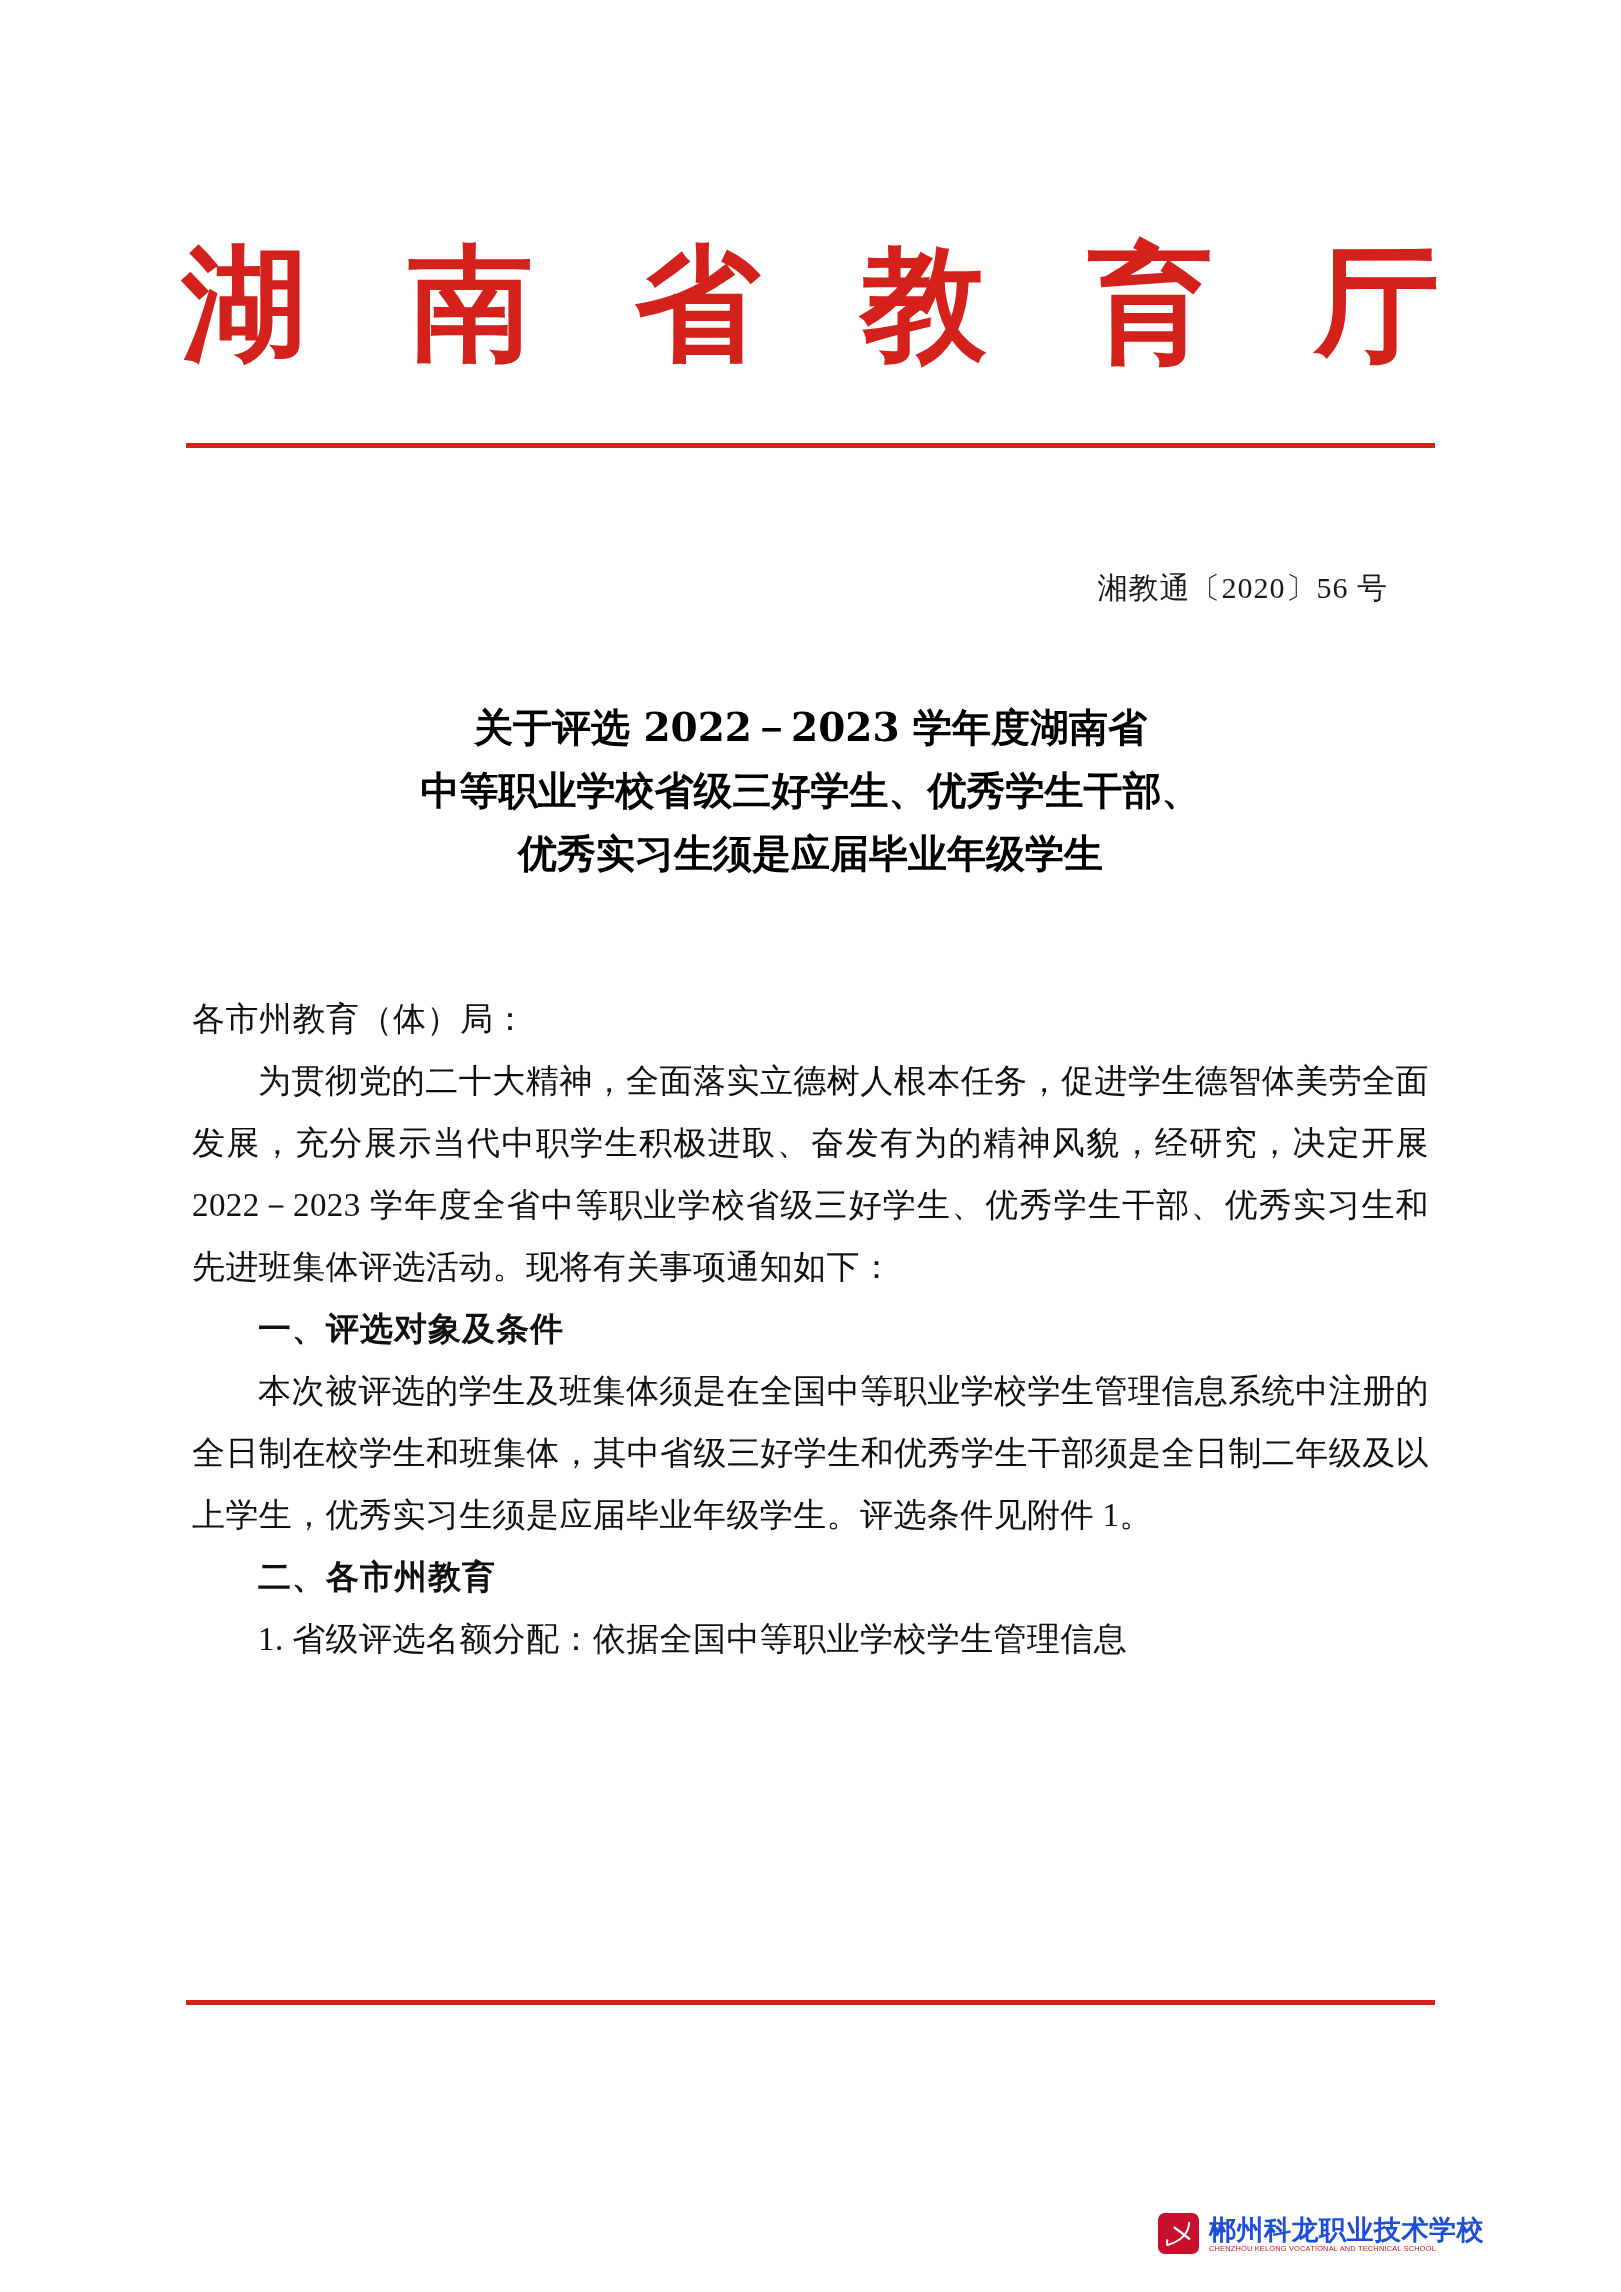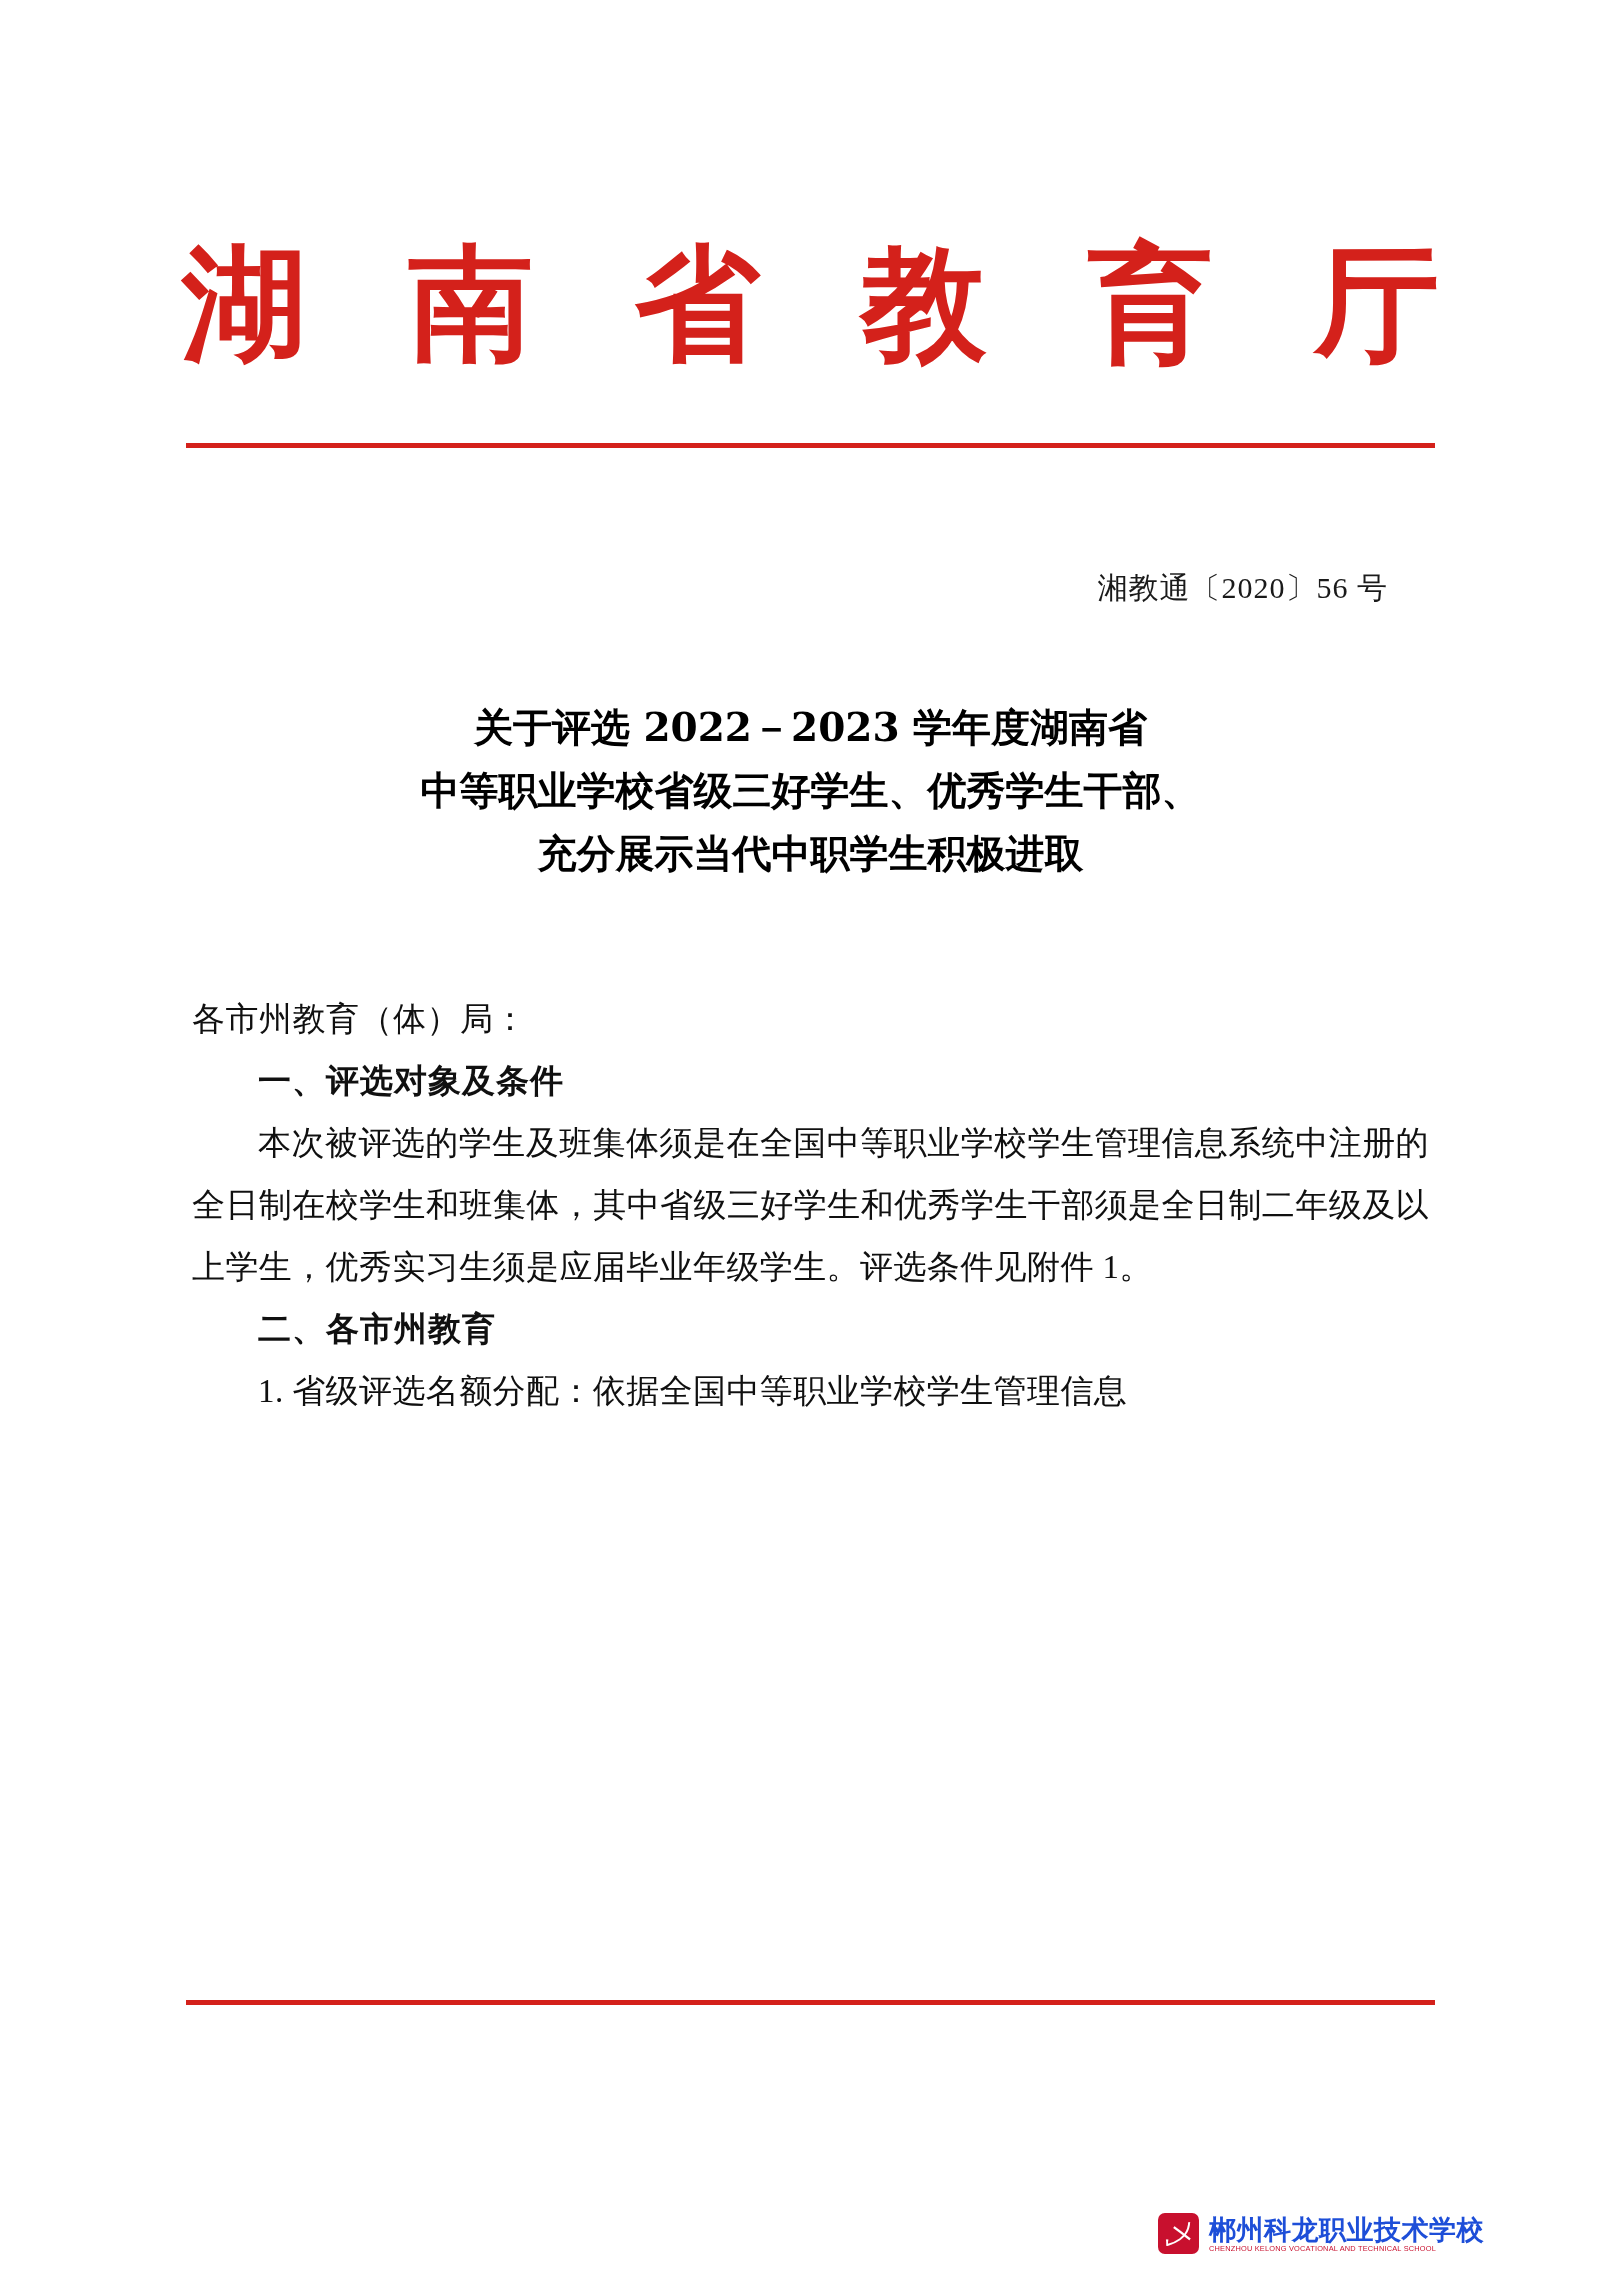--- a/index.html
+++ b/index.html
@@ -154,25 +154,26 @@
     <div class="masthead-title">湖 南 省 教 育 厅</div>
   </div>
 
   <div class="red-rule top-rule"></div>
 
   <div class="doc-number">湘教通〔2020〕56 号</div>
 
   <div class="doc-title">
     <div>关于评选 2022－2023 学年度湖南省</div>
     <div>中等职业学校省级三好学生、优秀学生干部、</div>
-    <div>充分展示当代中职学生积极进取</div>
+    <div>优秀实习生须是应届毕业年级学生</div>
   </div>
 
   <div class="body-block">
     <p class="salutation">各市州教育（体）局：</p>
+    <p class="para">为贯彻党的二十大精神，全面落实立德树人根本任务，促进学生德智体美劳全面发展，充分展示当代中职学生积极进取、奋发有为的精神风貌，经研究，决定开展 2022－2023 学年度全省中等职业学校省级三好学生、优秀学生干部、优秀实习生和先进班集体评选活动。现将有关事项通知如下：</p>
     <p class="heading">一、评选对象及条件</p>
     <p class="para">本次被评选的学生及班集体须是在全国中等职业学校学生管理信息系统中注册的全日制在校学生和班集体，其中省级三好学生和优秀学生干部须是全日制二年级及以上学生，优秀实习生须是应届毕业年级学生。评选条件见附件 1。</p>
     <p class="heading">二、各市州教育</p>
     <p class="para">1. 省级评选名额分配：依据全国中等职业学校学生管理信息</p>
   </div>
 
   <div class="red-rule bottom-rule"></div>
 
   <div class="footer-logo">
     <span class="mark">乄</span>

